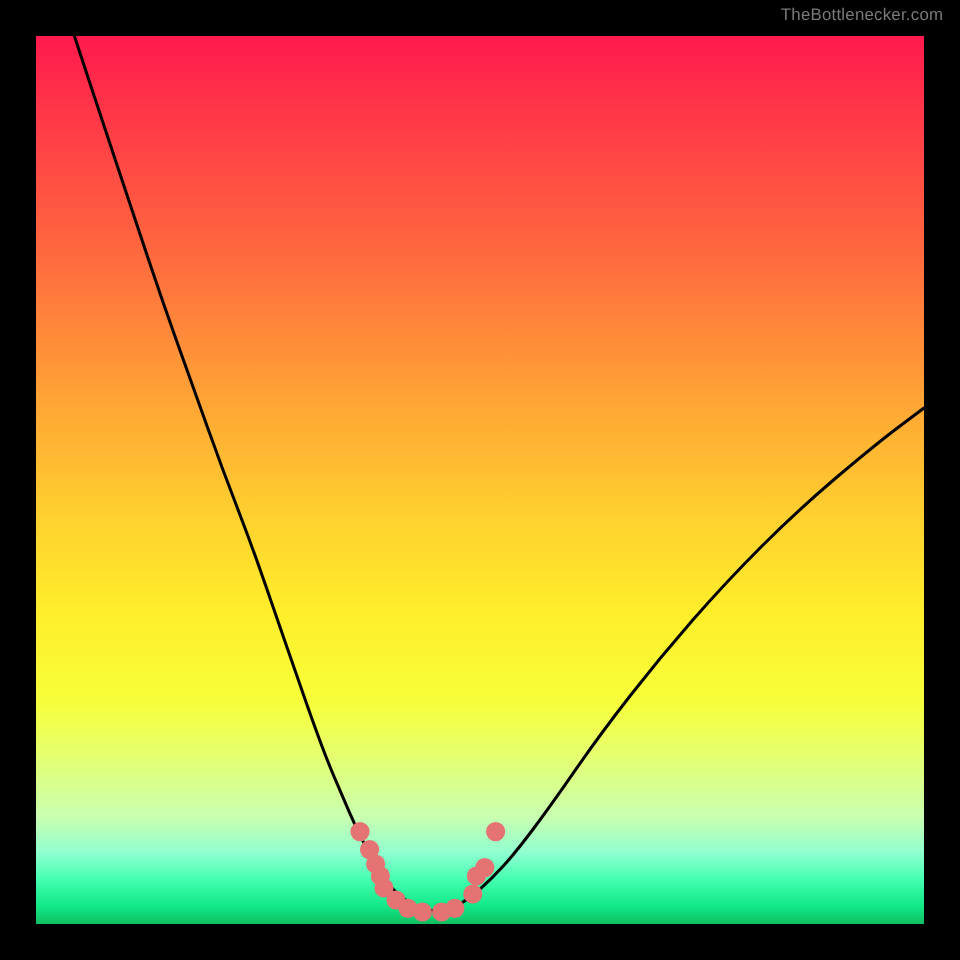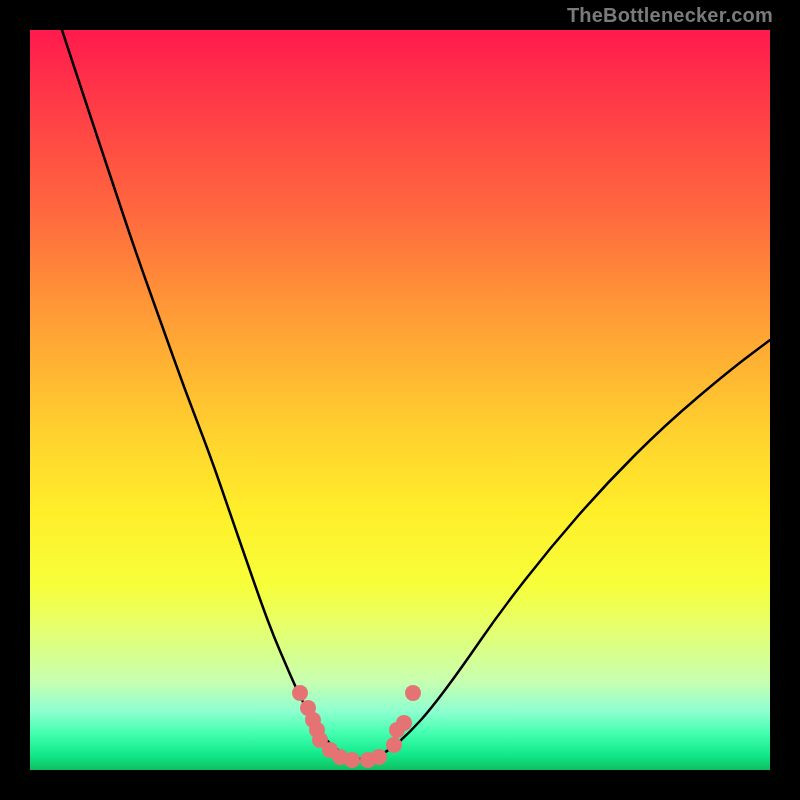--- a/index.html
+++ b/index.html
@@ -38,24 +38,24 @@
       #c8ffb0 88%,
       #8fffd0 92%,
       #44ffb0 95%,
       #11e888 98%,
       #0fbf60 100%
     );
   }
   .watermark {
     position: absolute;
     top: 4px;
-    right: 27px;
+    right: 14px;
     color: #7a7a7a;
-    font-size: 20px;
-    font-weight: 700;
+    font-size: 14px;
+    font-weight: 400;
     letter-spacing: 0.2px;
     user-select: none;
   }
   svg.curve {
     position: absolute;
     top: 0; left: 0;
     width: 740px;
     height: 740px;
     overflow: visible;
   }

